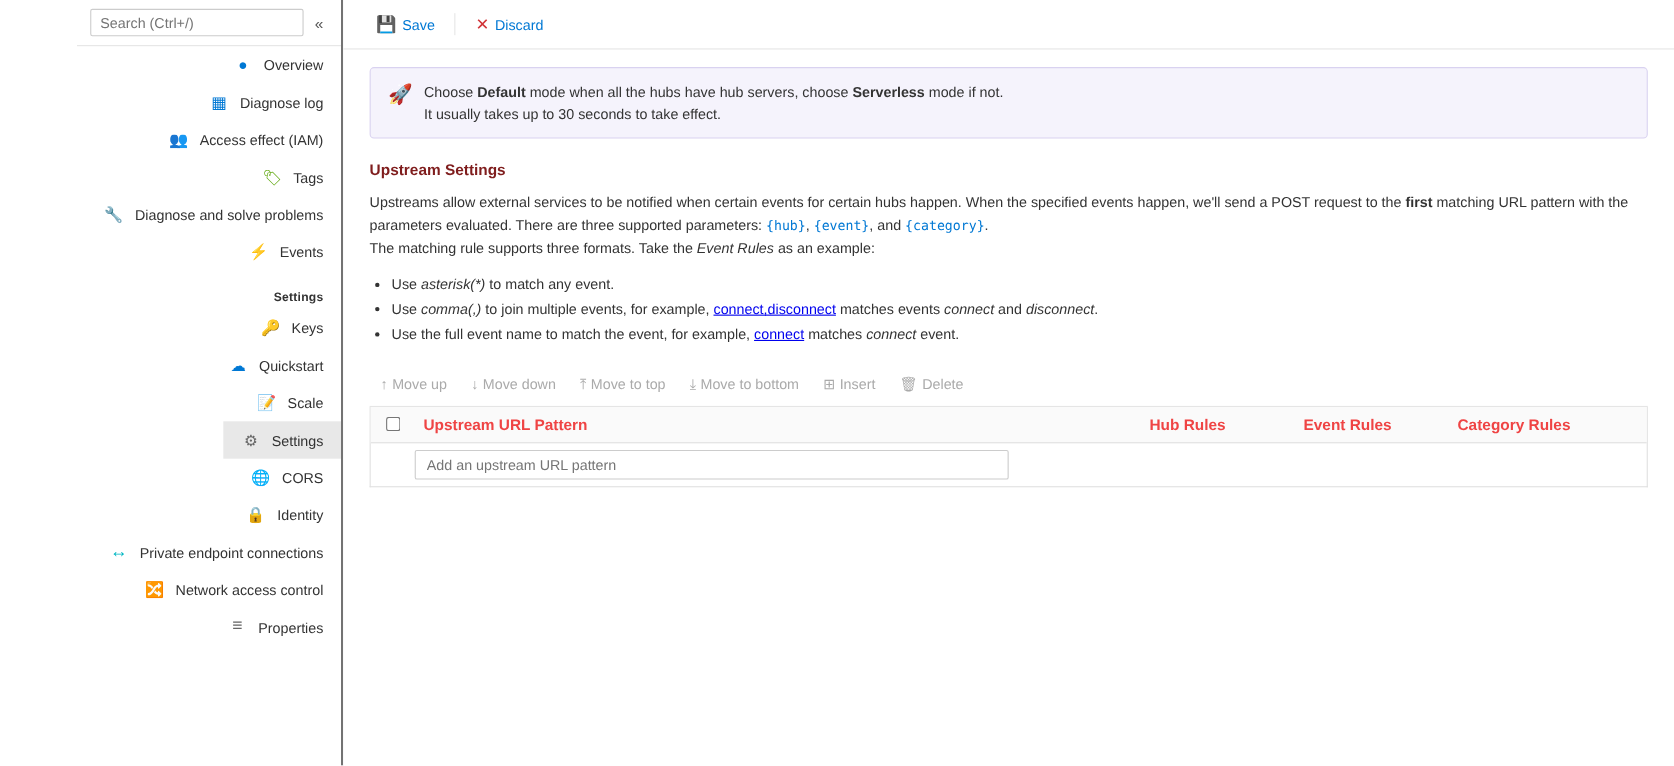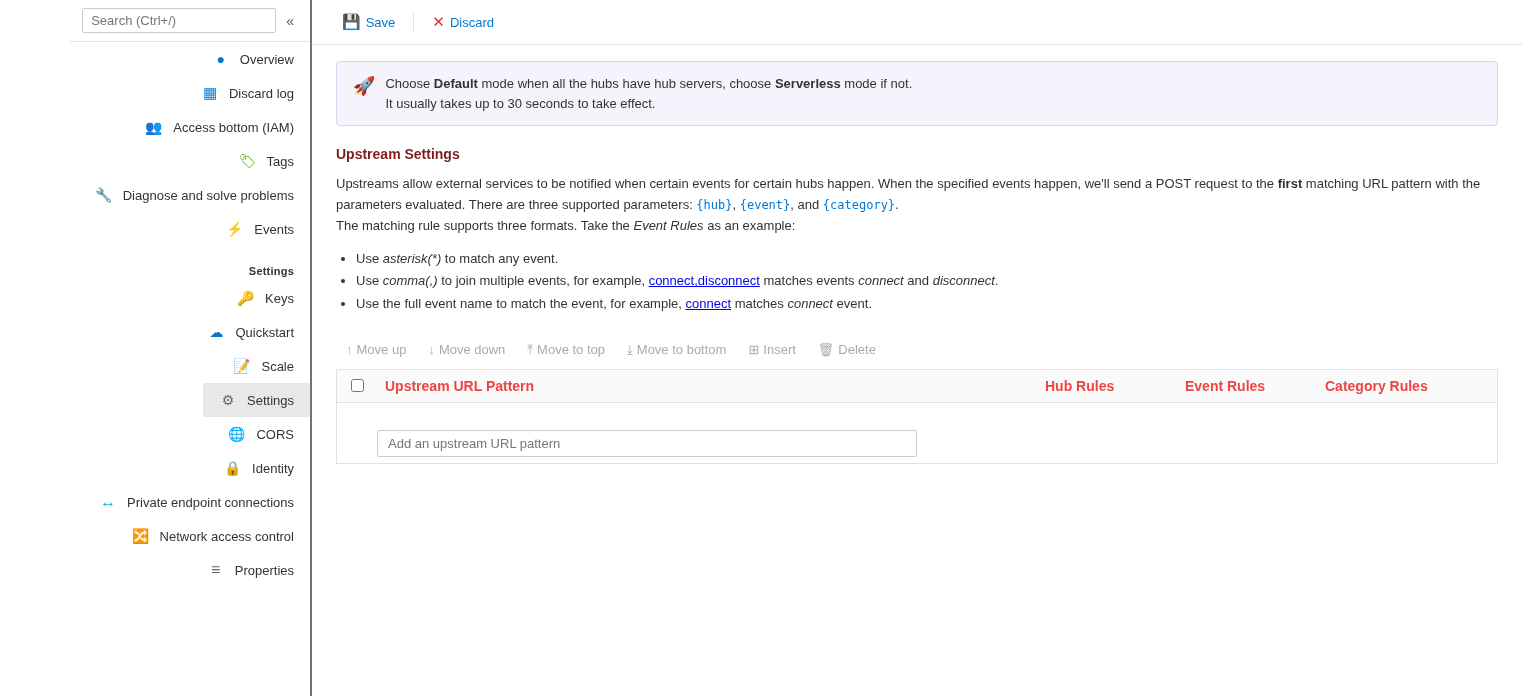--- a/index.html
+++ b/index.html
@@ -243,21 +243,20 @@
       padding: 6px 8px 6px 40px;
     }
     .add-input {
       width: 540px;
       border: 1px solid #ccc;
       border-radius: 2px;
       padding: 5px 10px;
       font-size: 13px;
       color: #aaa;
       outline: none;
-      margin-top: 21px;
     }
 
     
     .icon-orange { color: #f48120; }
     .icon-blue { color: #0078d4; }
     .icon-teal { color: #00b7c3; }
     .icon-yellow { color: #d9a012; }
     .icon-gray { color: #666; }
   </style>
 </head>
@@ -269,26 +268,26 @@
     <button class="collapse-btn">«</button>
   </div>
 
   <div class="nav-item">
     <span class="nav-icon icon-blue">●</span>
     <span>Overview</span>
   </div>
 
   <div class="nav-item">
     <span class="nav-icon" style="color:#0078d4; font-size:15px;">▦</span>
-    <span>Discard log</span>
+    <span>Diagnose log</span>
   </div>
 
   <div class="nav-item">
     <span class="nav-icon icon-blue">👥</span>
-    <span>Access bottom (IAM)</span>
+    <span>Access effect (IAM)</span>
   </div>
 
   <div class="nav-item">
     <span class="nav-icon" style="color:#57a300;">🏷</span>
     <span>Tags</span>
   </div>
 
   <div class="nav-item">
     <span class="nav-icon icon-gray">🔧</span>
     <span>Diagnose and solve problems</span>

